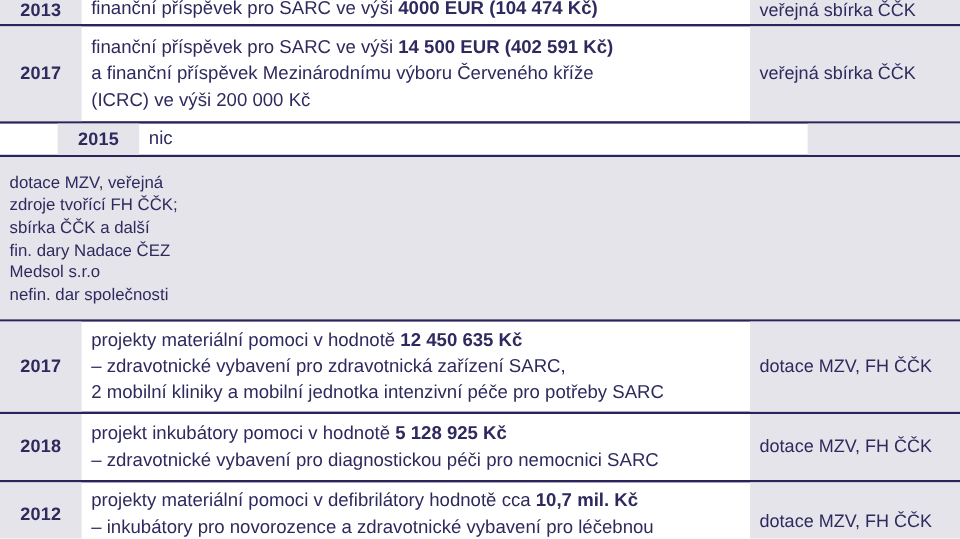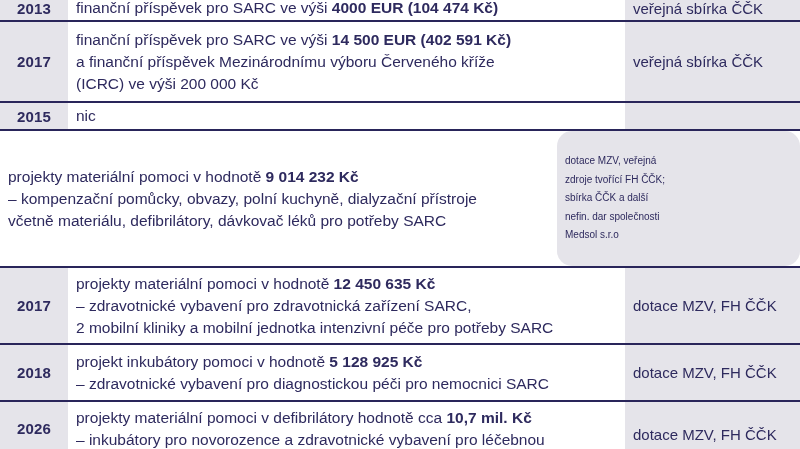--- a/index.html
+++ b/index.html
@@ -23,26 +23,26 @@
     width:175px;flex:1;background:#e5e4ea;box-sizing:border-box;
     padding-left:8px;padding-right:4px;
     display:flex;flex-direction:column;justify-content:center;
     font-size:15px;line-height:19px;
   }
   .line{white-space:nowrap;}
   .bold{font-weight:bold;text-align:right;}
   
   .r0{height:24px;}
   .r1{height:79px;}
-  .r2{height:26px;}
+  .r2{height:26px;padding-left:48px;}
   .r3{height:135px;}
   .r4{height:75px;}
   .r5{height:55px;}
   .r6{height:100px;}
-  .r3 .cell-source{font-size:10px;line-height:18.6px;border-radius:15px;}
+  .r3 .cell-source{font-size:14px;line-height:18.6px;}
   .r6 .cell-year{align-items:flex-start;padding-top:18px;}
   .r6 .cell-desc{justify-content:flex-start;padding-top:5px;}
   .r6 .cell-source{justify-content:flex-start;padding-top:23px;}
 </style>
 </head>
 <body>
 
 <div class="viewport">
   <div class="aid-table">
 
@@ -76,31 +76,27 @@
       <div class="cell-year">
         <span>2015</span>
       </div>
       <div class="cell-desc">
         <div class="line">nic</div>
       </div>
       <div class="cell-source"></div>
     </div>
 
     <div class="row r3">
-      <div class="cell-desc">
-        <div class="line"><span>projekty materiální pomoci v hodnotě </span><span class="bold">9 014 232 Kč</span></div>
-        <div class="line">– kompenzační pomůcky, obvazy, polní kuchyně, dialyzační přístroje</div>
-        <div class="line">včetně materiálu, defibrilátory, dávkovač léků pro potřeby SARC</div>
-      </div>
       <div class="cell-source">
         <div class="line">dotace MZV, veřejná</div>
         <div class="line">zdroje tvořící FH ČČK;</div>
         <div class="line">sbírka ČČK a další</div>
+        <div class="line">fin. dary Nadace ČEZ</div>
+        <div class="line">Medsol s.r.o</div>
         <div class="line">nefin. dar společnosti</div>
-        <div class="line">Medsol s.r.o</div>
       </div>
     </div>
 
     <div class="row r4">
       <div class="cell-year">
         <span>2017</span>
       </div>
       <div class="cell-desc">
         <div class="line"><span>projekty materiální pomoci v hodnotě </span><span class="bold">12 450 635 Kč</span></div>
         <div class="line">– zdravotnické vybavení pro zdravotnická zařízení SARC,</div>
@@ -119,21 +115,21 @@
         <div class="line"><span>projekt inkubátory pomoci v hodnotě </span><span class="bold">5 128 925 Kč</span></div>
         <div class="line">– zdravotnické vybavení pro diagnostickou péči pro nemocnici SARC</div>
       </div>
       <div class="cell-source">
         <span>dotace MZV, FH ČČK</span>
       </div>
     </div>
 
     <div class="row r6">
       <div class="cell-year">
-        <span>2026</span>
+        <span>2012</span>
       </div>
       <div class="cell-desc">
         <div class="line"><span>projekty materiální pomoci v defibrilátory hodnotě cca </span><span class="bold">10,7 mil. Kč</span></div>
         <div class="line">– inkubátory pro novorozence a zdravotnické vybavení pro léčebnou</div>
       </div>
       <div class="cell-source">
         <span>dotace MZV, FH ČČK</span>
       </div>
     </div>
 

